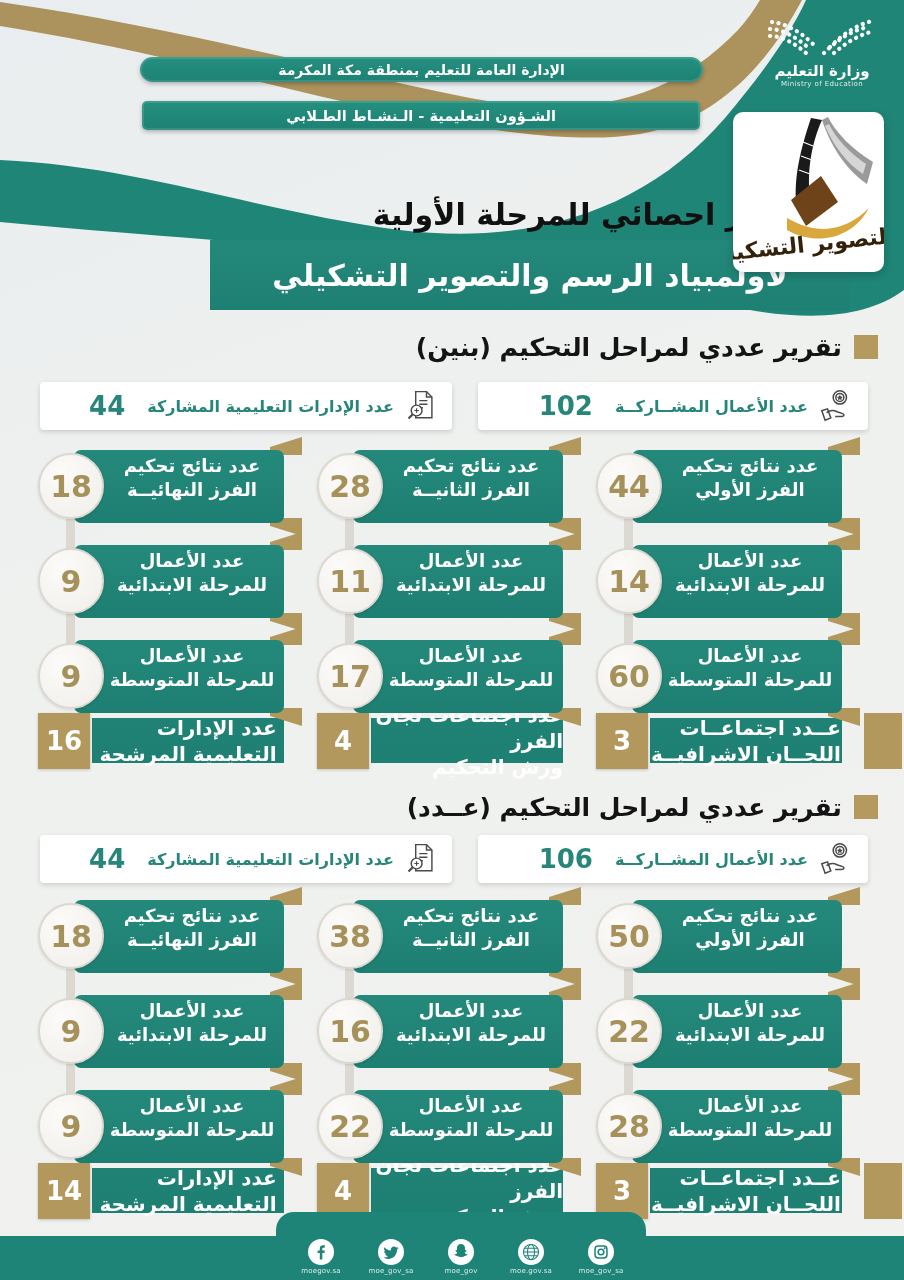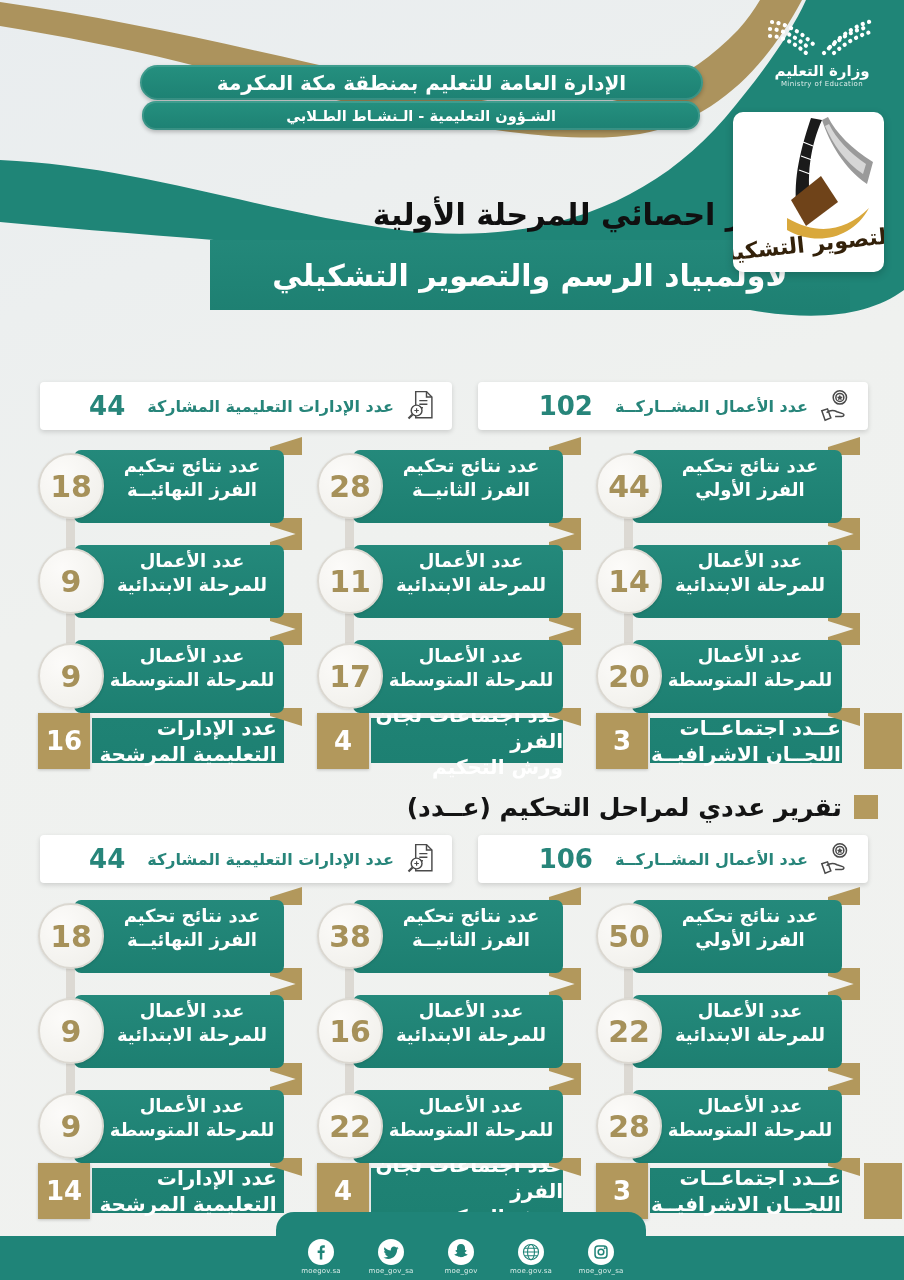--- a/index.html
+++ b/index.html
@@ -8,22 +8,22 @@
           background:linear-gradient(160deg,#e9edef 0%,#eff1ef 40%,#f1f2f0 100%);
           overflow:hidden; direction:rtl; }
 
   
   .hdr-svg { position:absolute; top:0; left:0; z-index:1; }
 
   .pill { position:absolute; background:linear-gradient(#25907f,#1d8173); color:#fff;
           display:flex; align-items:center; justify-content:center; font-weight:bold;
           box-shadow:0 2px 4px rgba(0,0,0,.25), inset 0 0 0 2px rgba(255,255,255,.12);
           z-index:3; }
-  .pill1 { top:65px; left:140px; width:563px; height:35px; border-radius:20px; font-size:20px; }
-  .pill2 { top:101px; left:142px; width:558px; height:29px; border-radius:14px; font-size:14.5px; }
+  .pill1 { top:57px; left:140px; width:563px; height:25px; border-radius:20px; font-size:14px; }
+  .pill2 { top:101px; left:142px; width:558px; height:29px; border-radius:5px; font-size:14.5px; }
 
   .moe { position:absolute; top:12px; left:758px; width:128px; text-align:center; z-index:3; }
   .moe .ar { color:#fff; font-size:15px; font-weight:bold; margin-top:2px; }
   .moe .en { color:rgba(255,255,255,.85); font-size:7px; letter-spacing:.4px; }
 
   .callig { position:absolute; top:112px; left:733px; width:151px; height:160px; background:#fff;
             border-radius:10px; box-shadow:0 3px 8px rgba(0,0,0,.2); z-index:6; }
 
   .report-title { position:absolute; top:197px; left:350px; width:480px; text-align:center;
                   font-size:30px; font-weight:bold; color:#101010; z-index:4; }
@@ -122,20 +122,24 @@
       <path d="M92 14 C100 32 112 50 130 62 L133 52 C117 41 103 27 96 12 Z" fill="#d6d6d6"></path>
       <path d="M58 88 L88 64 L105 90 L73 114 Z" fill="#6f4319"></path>
       <path d="M54 106 C85 124 113 119 136 96 C119 128 82 134 54 118 Z" fill="#d9a83c"></path>
       <text x="74" y="140" text-anchor="middle" font-size="22" font-weight="bold" fill="#33210a" transform="rotate(-6 74 140)">والتصوير التشكيلي</text>
     </svg>
   </div>
 
   <div class="report-title">تقرير احصائي للمرحلة الأولية</div>
   <div class="title-banner">لأولمبياد الرسم والتصوير التشكيلي</div>
 
+  <div class="sec-h" style="top:330px">
+    <span class="sq"></span>
+    <span class="txt">تقرير عددي لمراحل التحكيم (بنين)</span>
+  </div>
 
   <div class="cards" style="top:382px">
     <div class="card works">
       <svg width="38" height="38" viewBox="0 0 40 40" fill="none" stroke="#4a4a4a" stroke-width="1.6">
         <circle cx="23" cy="11" r="7"></circle>
           <circle cx="23" cy="11" r="4.2"></circle>
         <path d="M23 8.2l1 1.9 2.1.3-1.5 1.5.3 2.1-1.9-1-1.9 1 .3-2.1-1.5-1.5 2.1-.3z" fill="#4a4a4a" stroke="none"></path>
         <path d="M9 27c4-3 7-3 11-1l6 2c2 .7 1.6 3-1 3h-7"></path>
         <path d="M4 25l6-2 3.5 9.5-6 2.5z"></path>
       </svg>
@@ -179,21 +183,21 @@
           </div>
         <div class="num-circle">14</div>
       </div>
       <div class="srow r3">
         <span class="tail t"></span>
           <span class="tail b"></span>
         <div class="banner">
             <span>عدد الأعمال
 للمرحلة المتوسطة</span>
           </div>
-        <div class="num-circle">20</div>
+        <div class="num-circle">60</div>
       </div>
       <div class="col-footer">
         <div class="endcap"></div>
         <div class="cf-bar">
             <span>عــدد اجتماعــات
 اللجــان الاشرافيــة</span>
           </div>
         <div class="cf-square">3</div>
       </div>
     </div>

